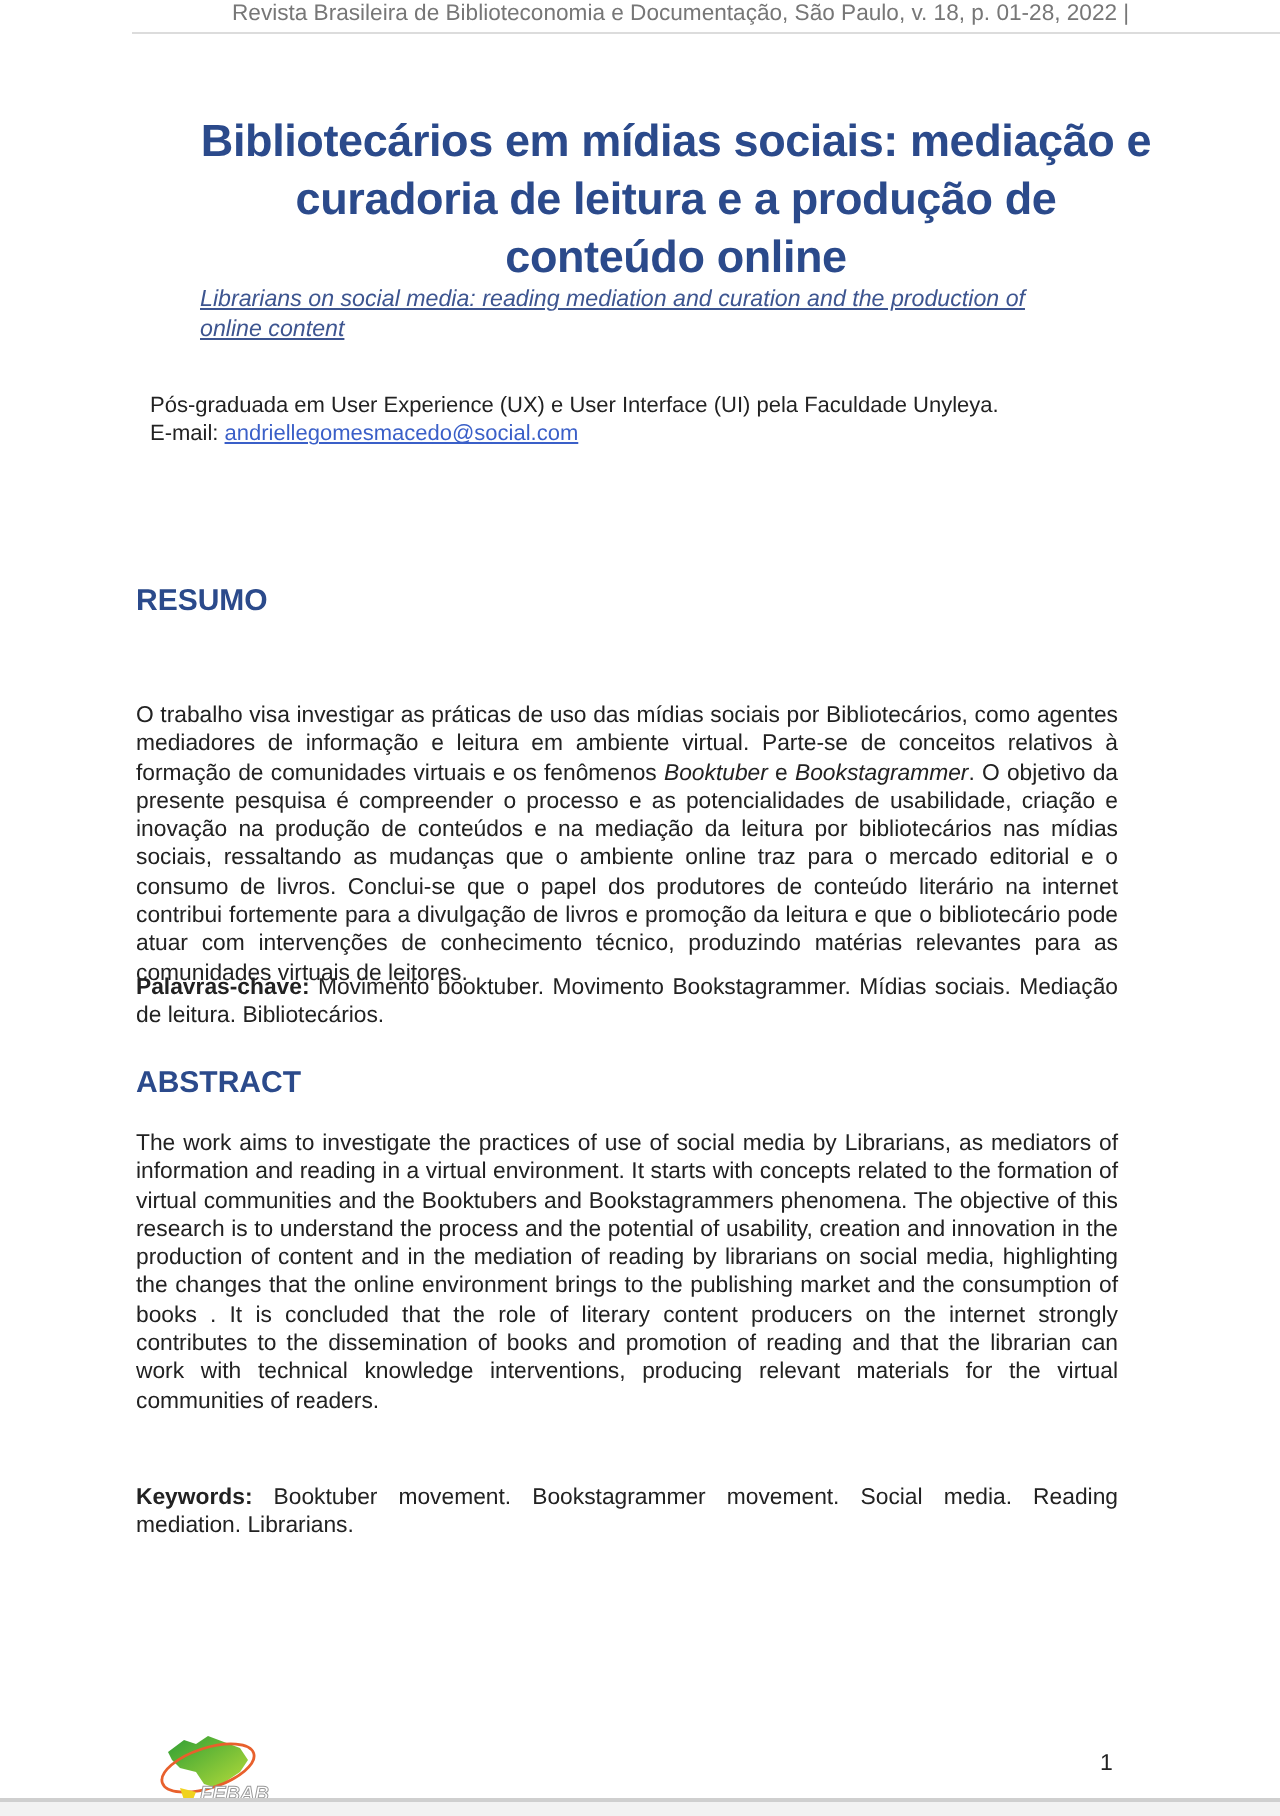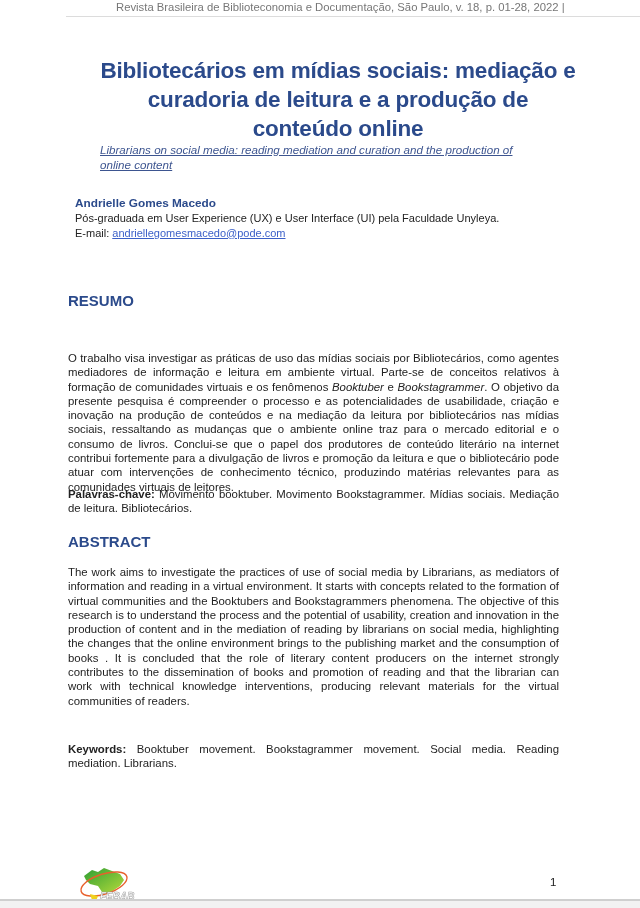--- a/index.html
+++ b/index.html
@@ -36,24 +36,23 @@
 
 <div class="running-head">
   <span class="journal">Revista Brasileira de Biblioteconomia e Documentação</span><span>, São Paulo, v. 18, p. 01-28, 2022 |</span>
 </div>
 <div class="head-rule"></div>
 
 <h1 class="title" style="margin:18px;">Bibliotecários em mídias sociais: mediação e curadoria de leitura e a produção de conteúdo online</h1>
 <div class="subtitle">Librarians on social media: reading mediation and curation and the production of online content</div>
 
 <div class="author-block">
-  <div class="author-name">Andrielle Gomes Macedo</div>
   <div>Pós-graduada em User Experience (UX) e User Interface (UI) pela Faculdade Unyleya.</div>
   <div>
-    <span>E-mail: </span><a class="email-link">andriellegomesmacedo@pode.com</a>
+    <span>E-mail: </span><a class="email-link">andriellegomesmacedo@social.com</a>
   </div>
 </div>
 
 <div class="section-heading resumo-h">RESUMO</div>
 <div class="para resumo-p"><span>O trabalho visa investigar as práticas de uso das mídias sociais por Bibliotecários, como agentes mediadores de informação e leitura em ambiente virtual. Parte-se de conceitos relativos à formação de comunidades virtuais e os fenômenos </span><em>Booktuber</em><span> e </span><em>Bookstagrammer</em><span>. O objetivo da presente pesquisa é compreender o processo e as potencialidades de usabilidade, criação e inovação na produção de conteúdos e na mediação da leitura por bibliotecários nas mídias sociais, ressaltando as mudanças que o ambiente online traz para o mercado editorial e o consumo de livros. Conclui-se que o papel dos produtores de conteúdo literário na internet contribui fortemente para a divulgação de livros e promoção da leitura e que o bibliotecário pode atuar com intervenções de conhecimento técnico, produzindo matérias relevantes para as comunidades virtuais de leitores.</span></div>
 
 <div class="para kw-pt"><span class="kw-label">Palavras-chave:</span><span> Movimento booktuber. Movimento Bookstagrammer. Mídias sociais. Mediação de leitura. Bibliotecários.</span></div>
 
 <div class="section-heading abstract-h">ABSTRACT</div>
 <div class="para abstract-p">The work aims to investigate the practices of use of social media by Librarians, as mediators of information and reading in a virtual environment. It starts with concepts related to the formation of virtual communities and the Booktubers and Bookstagrammers phenomena. The objective of this research is to understand the process and the potential of usability, creation and innovation in the production of content and in the mediation of reading by librarians on social media, highlighting the changes that the online environment brings to the publishing market and the consumption of books . It is concluded that the role of literary content producers on the internet strongly contributes to the dissemination of books and promotion of reading and that the librarian can work with technical knowledge interventions, producing relevant materials for the virtual communities of readers.</div>

